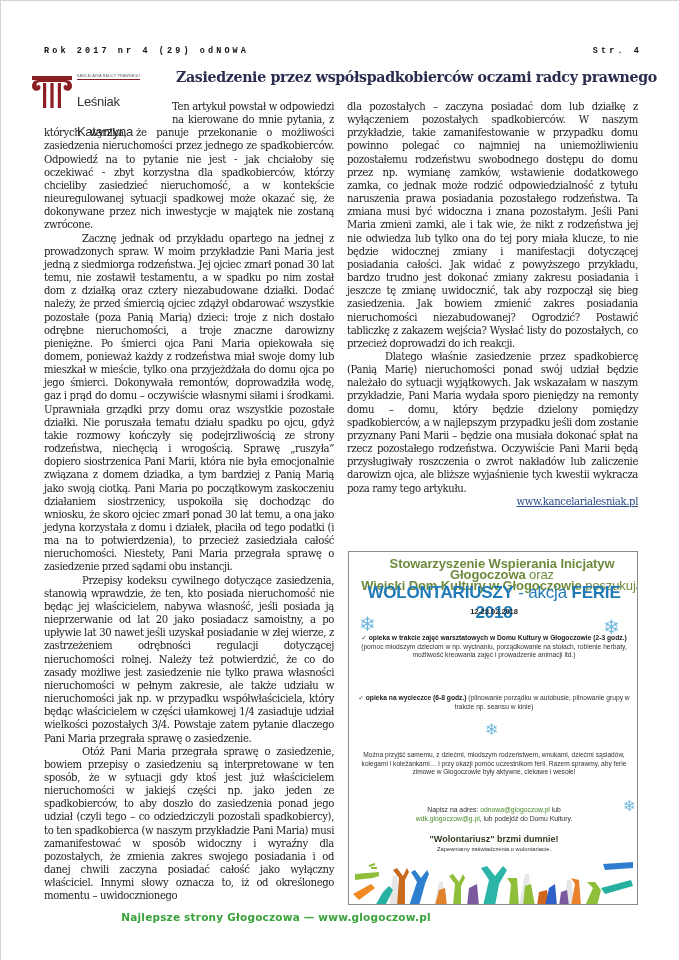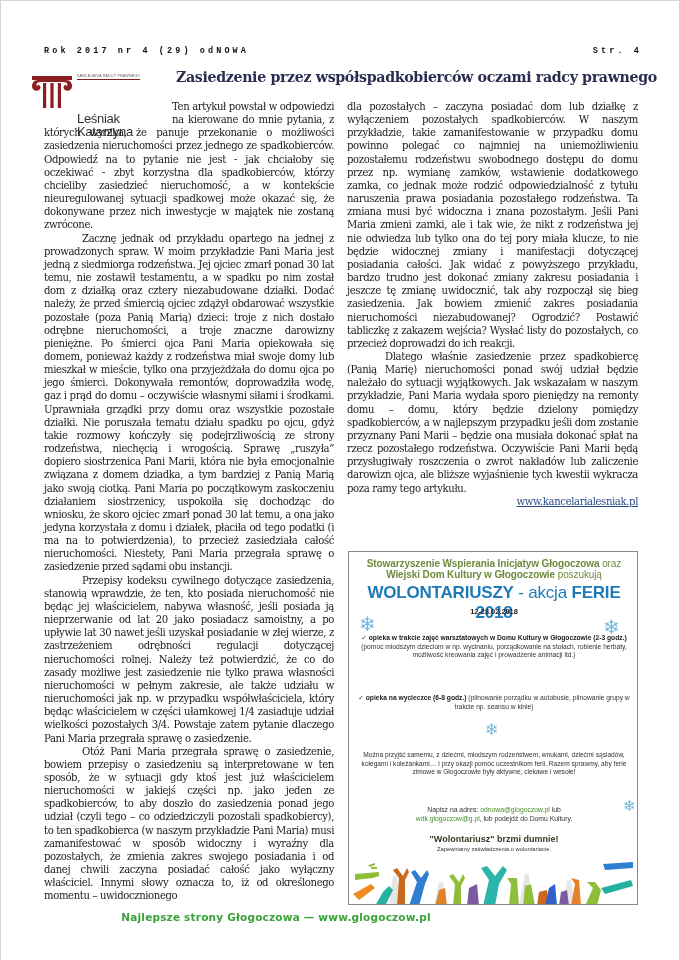--- a/index.html
+++ b/index.html
@@ -8,36 +8,36 @@
   .page-edge { position: absolute; left: 0; top: 0; width: 679px; height: 960px; border-left: 1px solid #d4d4d4; border-top: 1px solid #d4d4d4; pointer-events: none; }
 
   .running-head { position: absolute; left: 44px; top: 46px; width: 598px; height: 12px; font-family: Liberation Mono, monospace; font-weight: bold; font-size: 8.5px; letter-spacing: 3.1px; color: #111; }
   .running-head .left { position: absolute; left: 0; top: 0; }
   .running-head .right { position: absolute; right: 0; top: 0; }
 
   .logo { position: absolute; left: 30px; top: 72px; width: 130px; height: 40px; }
   .logo svg { position: absolute; left: 0; top: 0; }
   .logo .small { position: absolute; left: 47px; top: 2px; font-family: "Liberation Sans", sans-serif; font-size: 3.6px; letter-spacing: 0.2px; color: #555; border-bottom: 0.6px solid #8b1e22; padding-bottom: 1px; }
   .logo .name1 { position: absolute; left: 47px; top: 9px; font-family: "Liberation Sans", sans-serif; font-size: 13px; line-height: 14px; color: #333; letter-spacing: -0.3px; margin-top: 44px; }
-  .logo .name2 { position: absolute; left: 47px; top: 40px; font-family: "Liberation Sans", sans-serif; font-size: 13px; line-height: 14px; color: #333; letter-spacing: -0.3px; }
+  .logo .name2 { position: absolute; left: 47px; top: 23px; font-family: "Liberation Sans", sans-serif; font-size: 13px; line-height: 14px; color: #333; letter-spacing: -0.3px; }
 
   .title { position: absolute; left: 176px; top: 69px; width: 470px; font-family: "DejaVu Serif", serif; font-weight: bold; font-size: 14.2px; color: #2b2d4f; letter-spacing: -0.35px; white-space: nowrap; }
 
   .col { position: absolute; font-size: 10.1px; line-height: 13.15px; text-align: justify; letter-spacing: -0.38px; font-family: "DejaVu Serif", serif; color: #1c1c1c; }
   .col p { text-indent: 0; }
   .col p.ind { text-indent: 38px; }
   .col-left { left: 44px; top: 100px; width: 290px; }
   .col-left .float-gap { float: left; width: 128px; height: 26px; }
   .col-right { left: 347px; top: 100px; width: 291px; }
   .col-right .sig { text-align: right; margin-top: 0; }
   .col-right .sig-link { text-align: right; color: #2a4b8a; text-decoration: underline; }
   .col-right .sig-see { text-align: right; font-weight: bold; }
 
   .flyer { position: absolute; left: 348px; top: 551px; width: 290px; height: 354px; border: 1px solid #8a8a8a; background: #fff; font-family: "Liberation Sans", sans-serif; text-align: center; overflow: hidden; }
-  .flyer .org { position: absolute; left: 0; top: 6px; width: 290px; font-size: 10px; line-height: 11px; color: #6e8b3d; font-weight: bold; letter-spacing: -0.1px; }
+  .flyer .org { position: absolute; left: 8px; top: 6px; width: 290px; font-size: 13px; line-height: 11px; color: #6e8b3d; font-weight: bold; letter-spacing: -0.1px; }
   .flyer .org .thin { font-weight: normal; }
   .flyer .headline { position: absolute; left: 0; top: 31px; width: 290px; font-size: 17px; font-weight: bold; color: #1f7ab8; letter-spacing: -0.2px; }
   .flyer .headline .thin { font-weight: normal; }
   .flyer .dates { position: absolute; left: 0; top: 55px; width: 290px; font-size: 7.4px; font-weight: bold; color: #222; }
   .flyer .snow { position: absolute; color: #6fb7dd; font-size: 20px; line-height: 20px; }
   .flyer .snow.s1 { left: 10px; top: 62px; }
   .flyer .snow.s2 { left: 254px; top: 65px; }
   .flyer .snow.s3 { left: 136px; top: 168px; font-size: 16px; }
   .flyer .snow.s4 { left: 274px; top: 244px; font-size: 15px; }
   .flyer .item { position: absolute; left: 8px; width: 274px; font-size: 6.7px; line-height: 8.6px; color: #333; }

